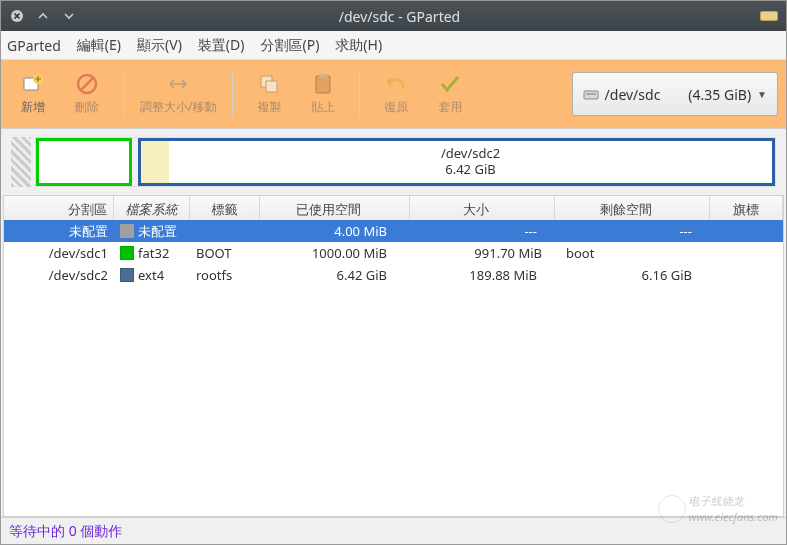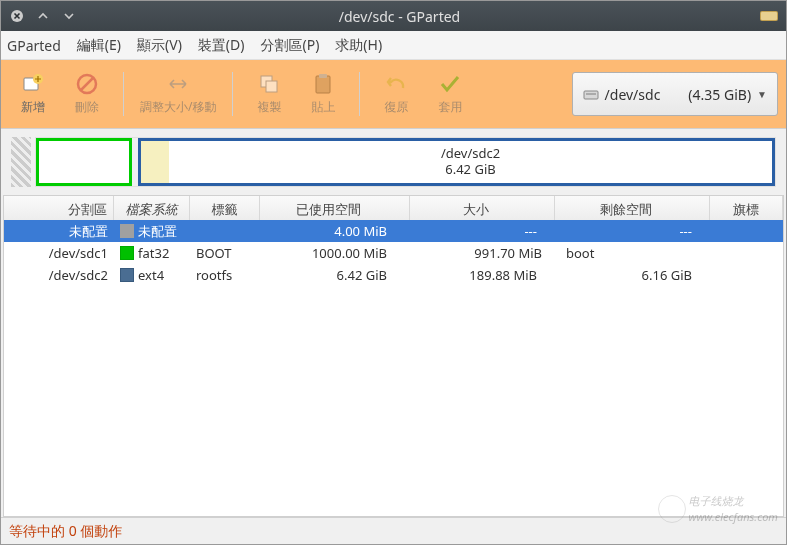--- a/index.html
+++ b/index.html
@@ -45,21 +45,21 @@
   .c-lab { width: 70px; }
   .c-size { width: 145px; text-align: right; padding-right: 18px; }
   .c-used { width: 150px; text-align: right; padding-right: 18px; }
   .c-free { width: 155px; text-align: right; padding-right: 18px; }
   .c-flags { flex: 1; }
   .fs-swatch { width: 14px; height: 14px; display: inline-block; box-sizing: border-box; }
   .sw-unalloc { background: #a0a0a0; }
   .sw-fat32 { background: #00c000; border: 1px solid #0a0; }
   .sw-ext4 { background: #4a6d92; border: 1px solid #385a7d; }
 
-  .statusbar { height: 26px; background: #f0f0f0; border-top: 1px solid #d0d0d0; display: flex; align-items: center; padding-left: 8px; font-size: 14px; color: #c2410c; }
+  .statusbar { height: 26px; background: #f0f0f0; border-top: 1px solid #d0d0d0; display: flex; align-items: center; padding-left: 8px; font-size: 14px; color: #6d28d9; }
 
   .watermark { position: absolute; right: 8px; bottom: 20px; opacity: 0.22; font-size: 11px; color: #000; display: flex; align-items: center; gap: 2px; pointer-events: none; font-style: italic; }
   .watermark .logo { width: 26px; height: 26px; border: 1px solid #888; border-radius: 50%; position: relative; }
 </style>
 </head>
 <body>
 
 <div class="window">
 
   <div class="titlebar">

